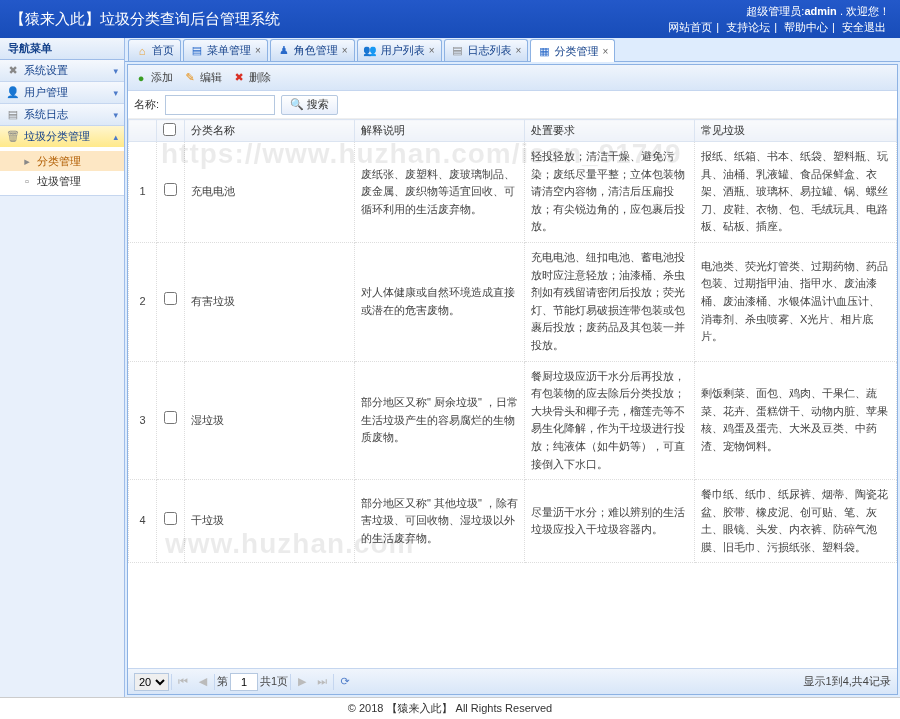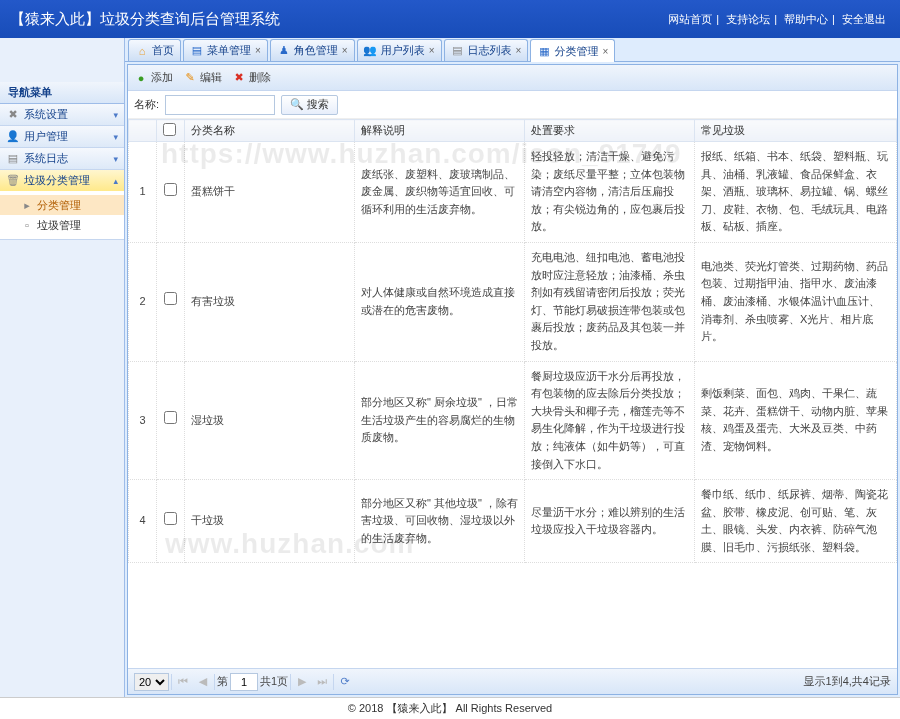--- a/index.html
+++ b/index.html
@@ -11,21 +11,21 @@
 .header-title { font-size: 15px; font-weight: normal; flex: 0 0 auto; }
 .header-right { margin-left: auto; text-align: right; font-size: 11px; line-height: 1.5; }
 .header-right a { color: #fff; text-decoration: none; margin: 0 4px; }
 .header-right .welcome b { color: #fff; }
 
 
 .main { flex: 1; display: flex; min-height: 0; }
 
 
 .sidebar { width: 125px; background: #e8f0fb; border-right: 1px solid #9ebce8; display: flex; flex-direction: column; }
-.sidebar-title { height: 22px; background: linear-gradient(to bottom, #f0f5fc, #d8e6f8); border-bottom: 1px solid #9ebce8; padding: 0 8px; font-weight: bold; color: #15428b; font-size: 11px; display: flex; align-items: center; margin-top: 44px; }
+.sidebar-title { height: 22px; background: linear-gradient(to bottom, #f0f5fc, #d8e6f8); border-bottom: 1px solid #9ebce8; padding: 0 8px; font-weight: bold; color: #15428b; font-size: 11px; display: flex; align-items: center; }
 .acc-item { border-bottom: 1px solid #c5d6ef; }
 .acc-head { height: 21px; background: linear-gradient(to bottom, #f5f8fd, #dde9f8); display: flex; align-items: center; padding: 0 6px; color: #15428b; font-size: 11px; cursor: pointer; }
 .acc-head .chev { margin-left: auto; color: #4c7ac8; font-size: 9px; }
 .acc-head.active { background: linear-gradient(to bottom, #fff6cf, #ffe98a); }
 .acc-icon { width: 14px; height: 14px; margin-right: 4px; display: inline-flex; align-items: center; justify-content: center; }
 .acc-body { background: #fff; padding: 4px 0; }
 .tree-node { height: 20px; display: flex; align-items: center; padding-left: 20px; font-size: 11px; color: #333; cursor: pointer; }
 .tree-node.sel { background: #fde7c4; color: #b05c00; }
 .tree-node .ticon { width: 14px; text-align: center; margin-right: 3px; color: #888; }
 
@@ -88,20 +88,23 @@
 .watermark { position: absolute; color: rgba(0,0,0,0.08); font-size: 28px; font-weight: bold; pointer-events: none; letter-spacing: 1px; }
 </style>
 </head>
 <body>
 
 <div class="app">
 
   <div class="header">
     <div class="header-title">【猿来入此】垃圾分类查询后台管理系统</div>
     <div class="header-right">
+      <div class="welcome">
+        <span>超级管理员:</span><b>admin</b><span> . 欢迎您！</span>
+      </div>
       <div>
         <a href="#">网站首页</a>|
         <a href="#">支持论坛</a>|
         <a href="#">帮助中心</a>|
         <a href="#">安全退出</a>
       </div>
     </div>
   </div>
 
   <div class="main">
@@ -224,21 +227,21 @@
                 <th class="col-name">分类名称</th>
                 <th class="col-desc">解释说明</th>
                 <th class="col-req">处置要求</th>
                 <th>常见垃圾</th>
               </tr>
             </thead>
             <tbody id="grid-body">
                 <tr>
                   <td class="col-idx">1</td>
                   <td class="col-chk"><input type="checkbox" style=""></td>
-                  <td>蛋糕饼干</td>
+                  <td>充电电池</td>
                   <td>废纸张、废塑料、废玻璃制品、废金属、废织物等适宜回收、可循环利用的生活废弃物。</td>
                   <td>轻投轻放；清洁干燥、避免污染；废纸尽量平整；立体包装物请清空内容物，清洁后压扁投放；有尖锐边角的，应包裹后投放。</td>
                   <td>报纸、纸箱、书本、纸袋、塑料瓶、玩具、油桶、乳液罐、食品保鲜盒、衣架、酒瓶、玻璃杯、易拉罐、锅、螺丝刀、皮鞋、衣物、包、毛绒玩具、电路板、砧板、插座。</td>
                 </tr>
                 <tr>
                   <td class="col-idx">2</td>
                   <td class="col-chk"><input type="checkbox" style=""></td>
                   <td>有害垃圾</td>
                   <td>对人体健康或自然环境造成直接或潜在的危害废物。</td>
                   <td>充电电池、纽扣电池、蓄电池投放时应注意轻放；油漆桶、杀虫剂如有残留请密闭后投放；荧光灯、节能灯易破损连带包装或包裹后投放；废药品及其包装一并投放。</td>

